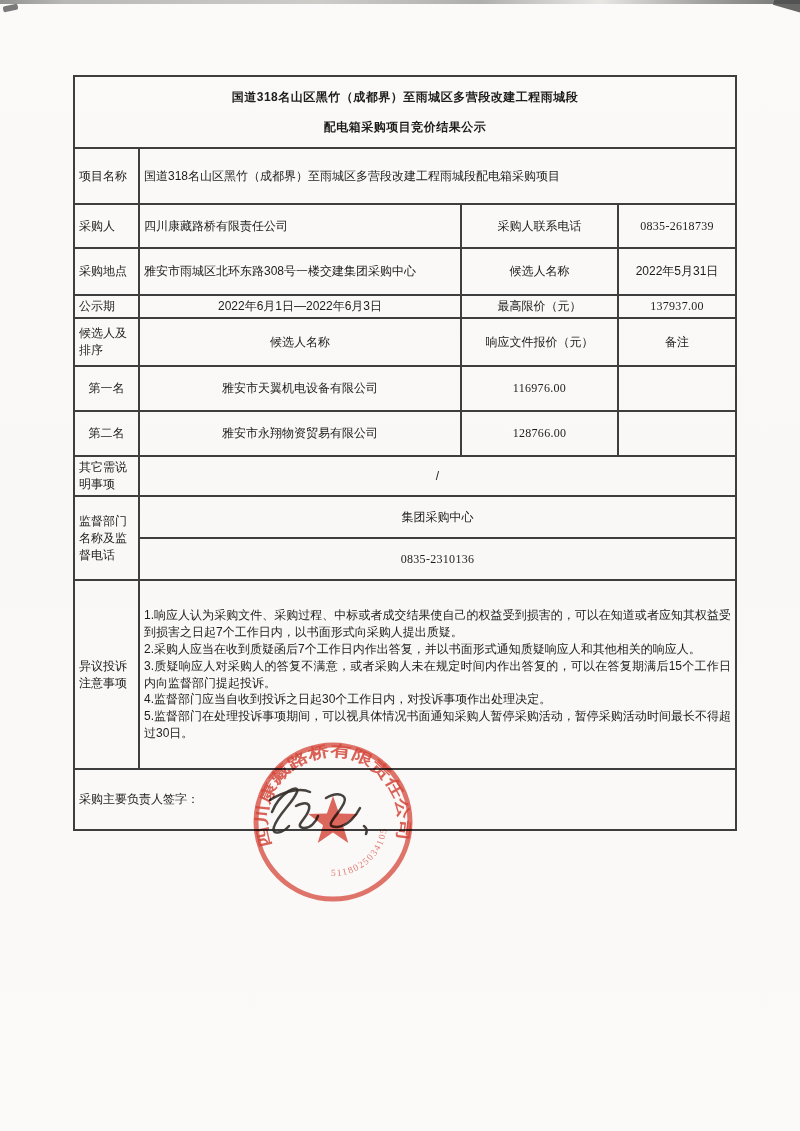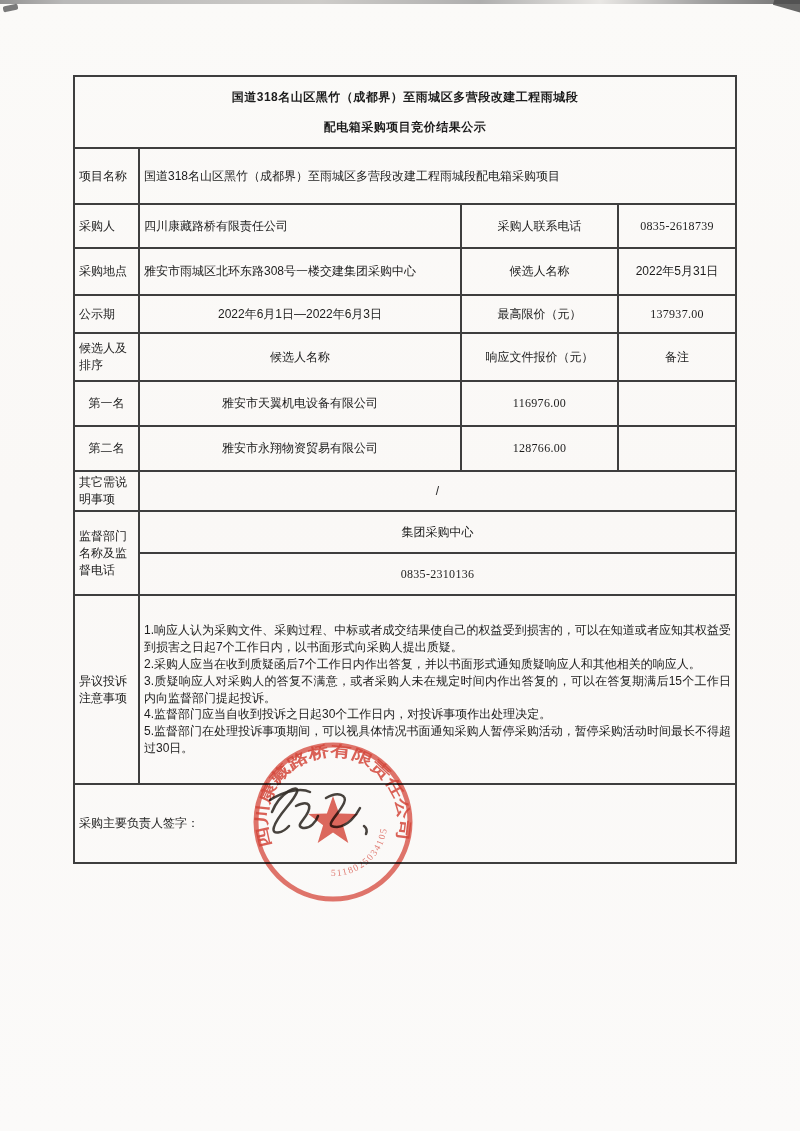--- a/index.html
+++ b/index.html
@@ -20,22 +20,22 @@
   .lab{padding:2px 2px 2px 3px;text-align:left;line-height:17px;}
   .c{text-align:center;}
   .l{text-align:left;padding-left:6px;}
   .num{font-family:"Liberation Serif", serif;font-size:14.5px;letter-spacing:.3px;}
   .obj{padding:5px 10px 5px 8px;line-height:1.4;text-align:justify;}
   .obj div{margin:0;}
   .sig-cell{padding-left:16px;font-size:15px;}
   .slash{font-size:16px;}
 
   .h-title{height:72px}.h46{height:56px}.h44{height:44px}.h47{height:47px}
-  .h38{height:38px}.h48{height:48px}.h45{height:45px}.h37{height:37px}
-  .h40{height:42px}.h189{height:189px}.h79{height:79px}
+  .h38{height:23px}.h48{height:48px}.h45{height:45px}.h37{height:37px}
+  .h40{height:42px}.h189{height:189px}.h79{height:61px}
 
   .sig{position:absolute;left:258px;top:770px;}
   .sig path{stroke:#332d28;stroke-width:2.5;fill:none;stroke-linecap:round;stroke-linejoin:round;opacity:.9;}
   .seal{position:absolute;left:243px;top:732px;mix-blend-mode:multiply;opacity:.93;}
 </style>
 </head>
 <body>
 
 <div class="page">
 

